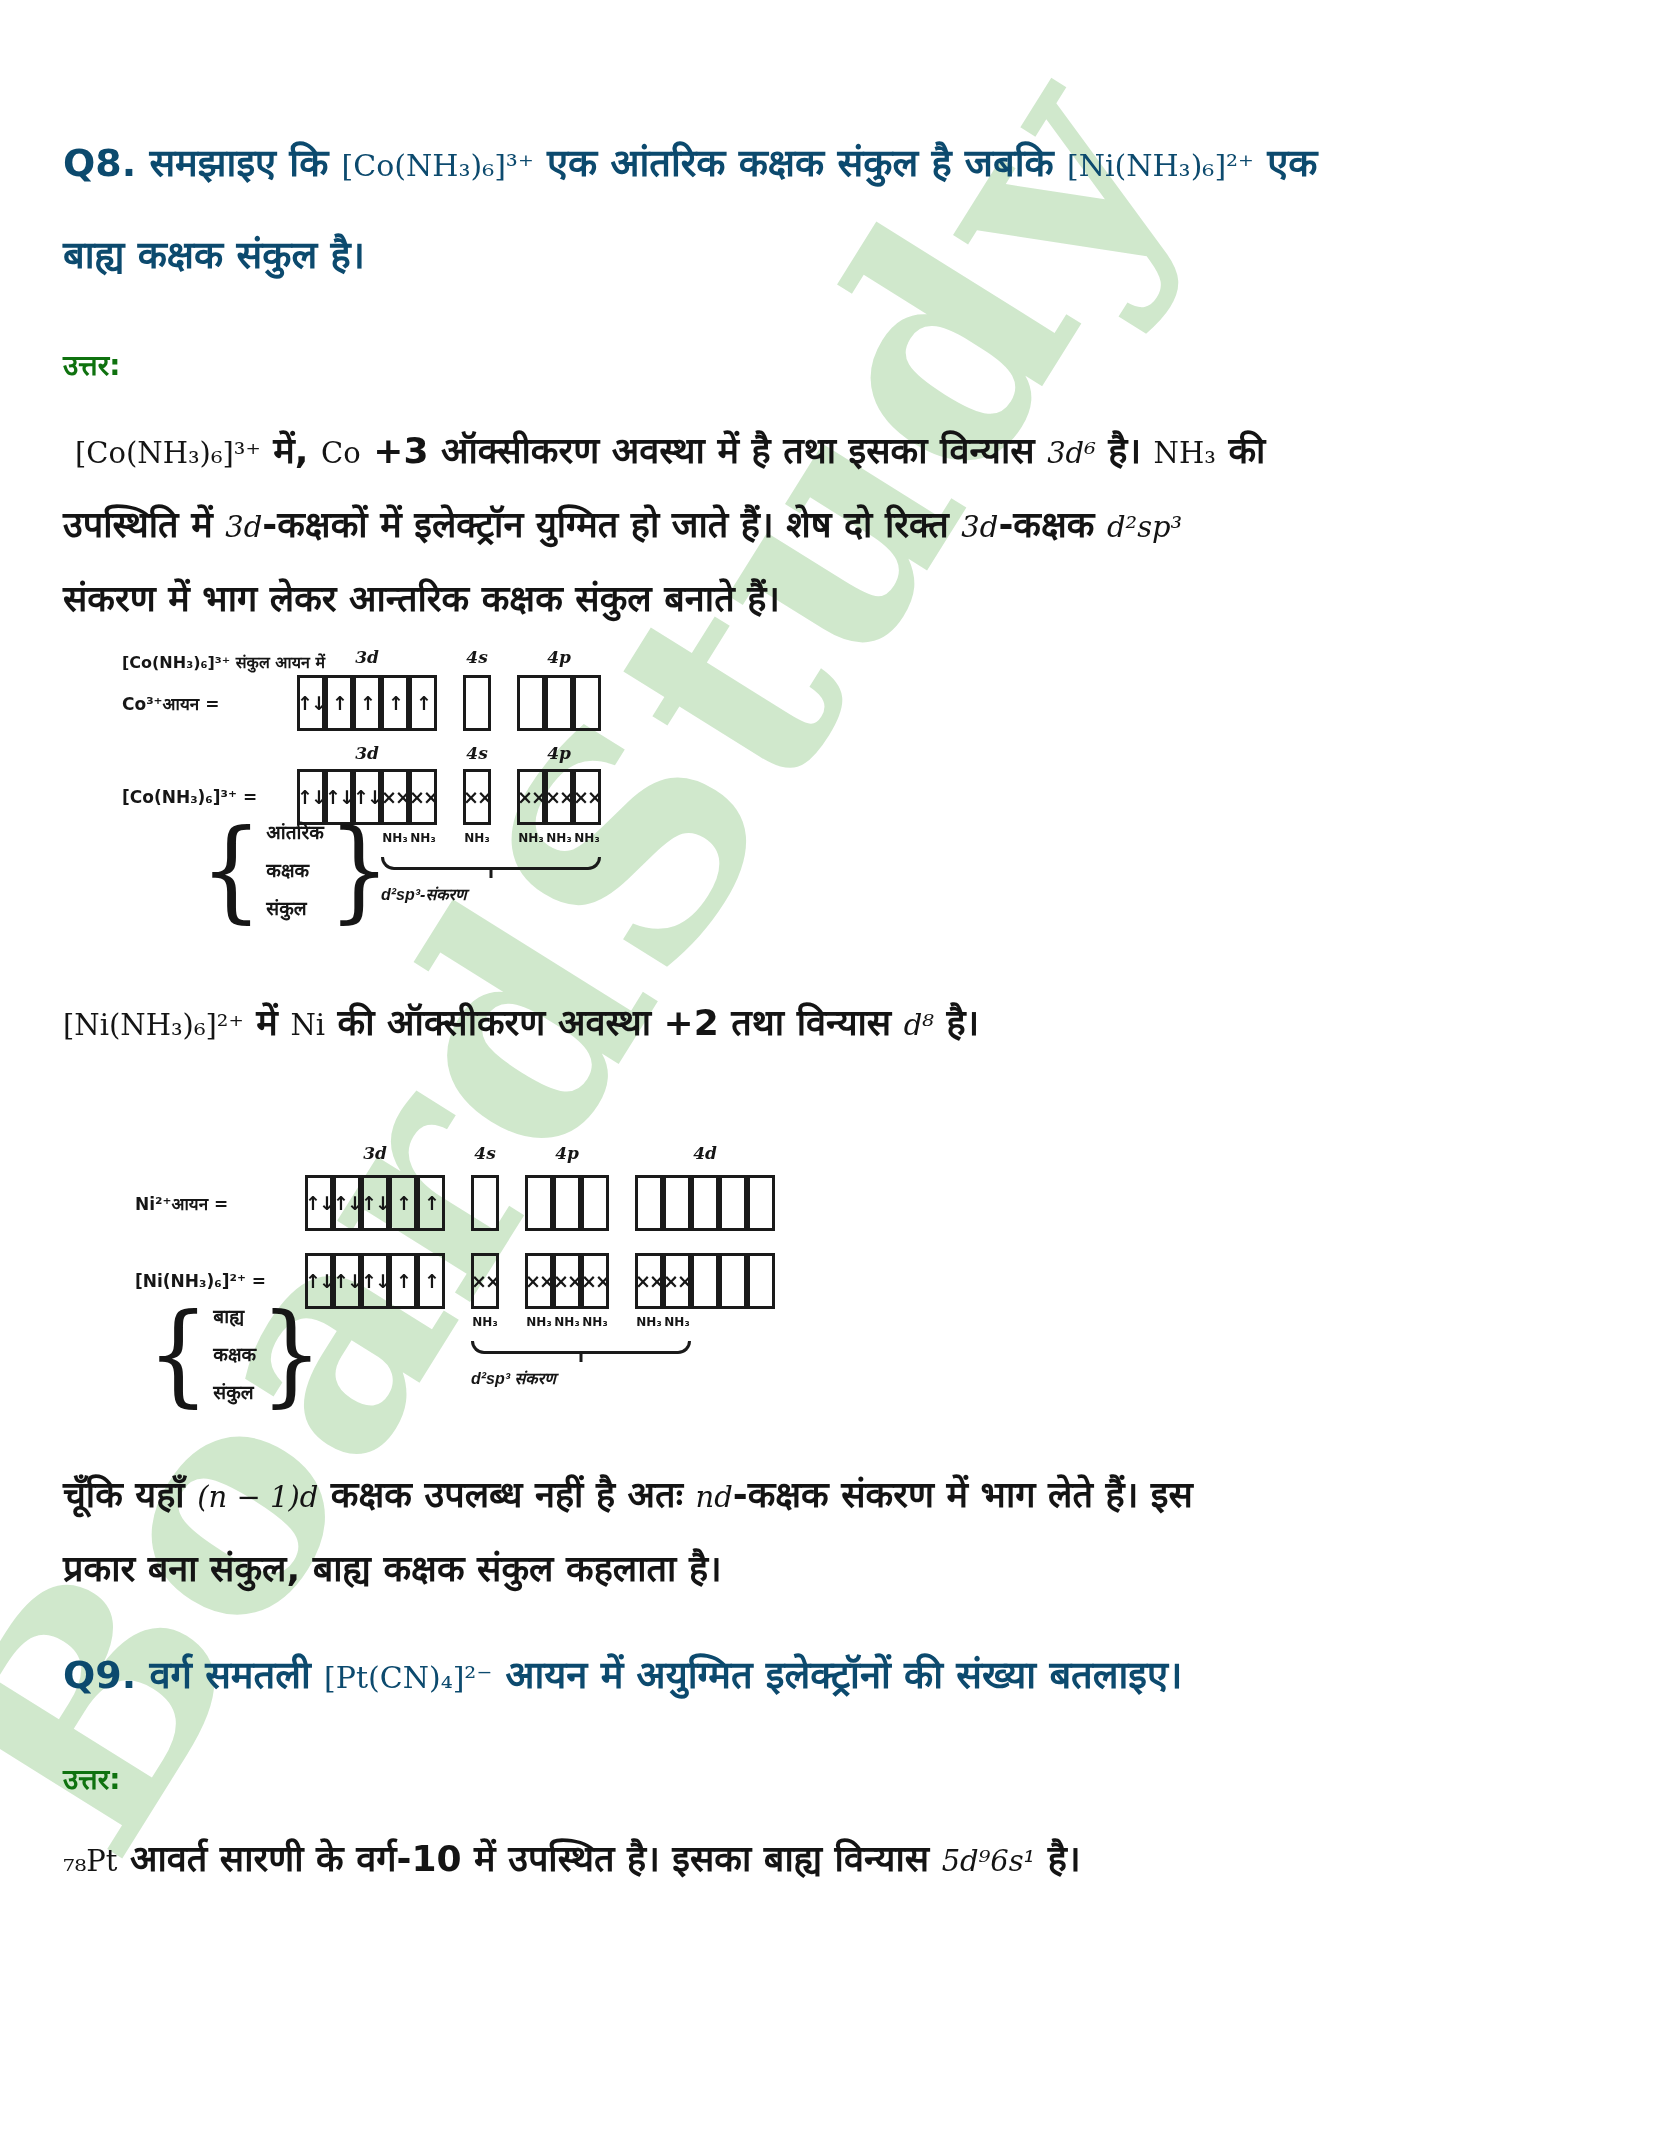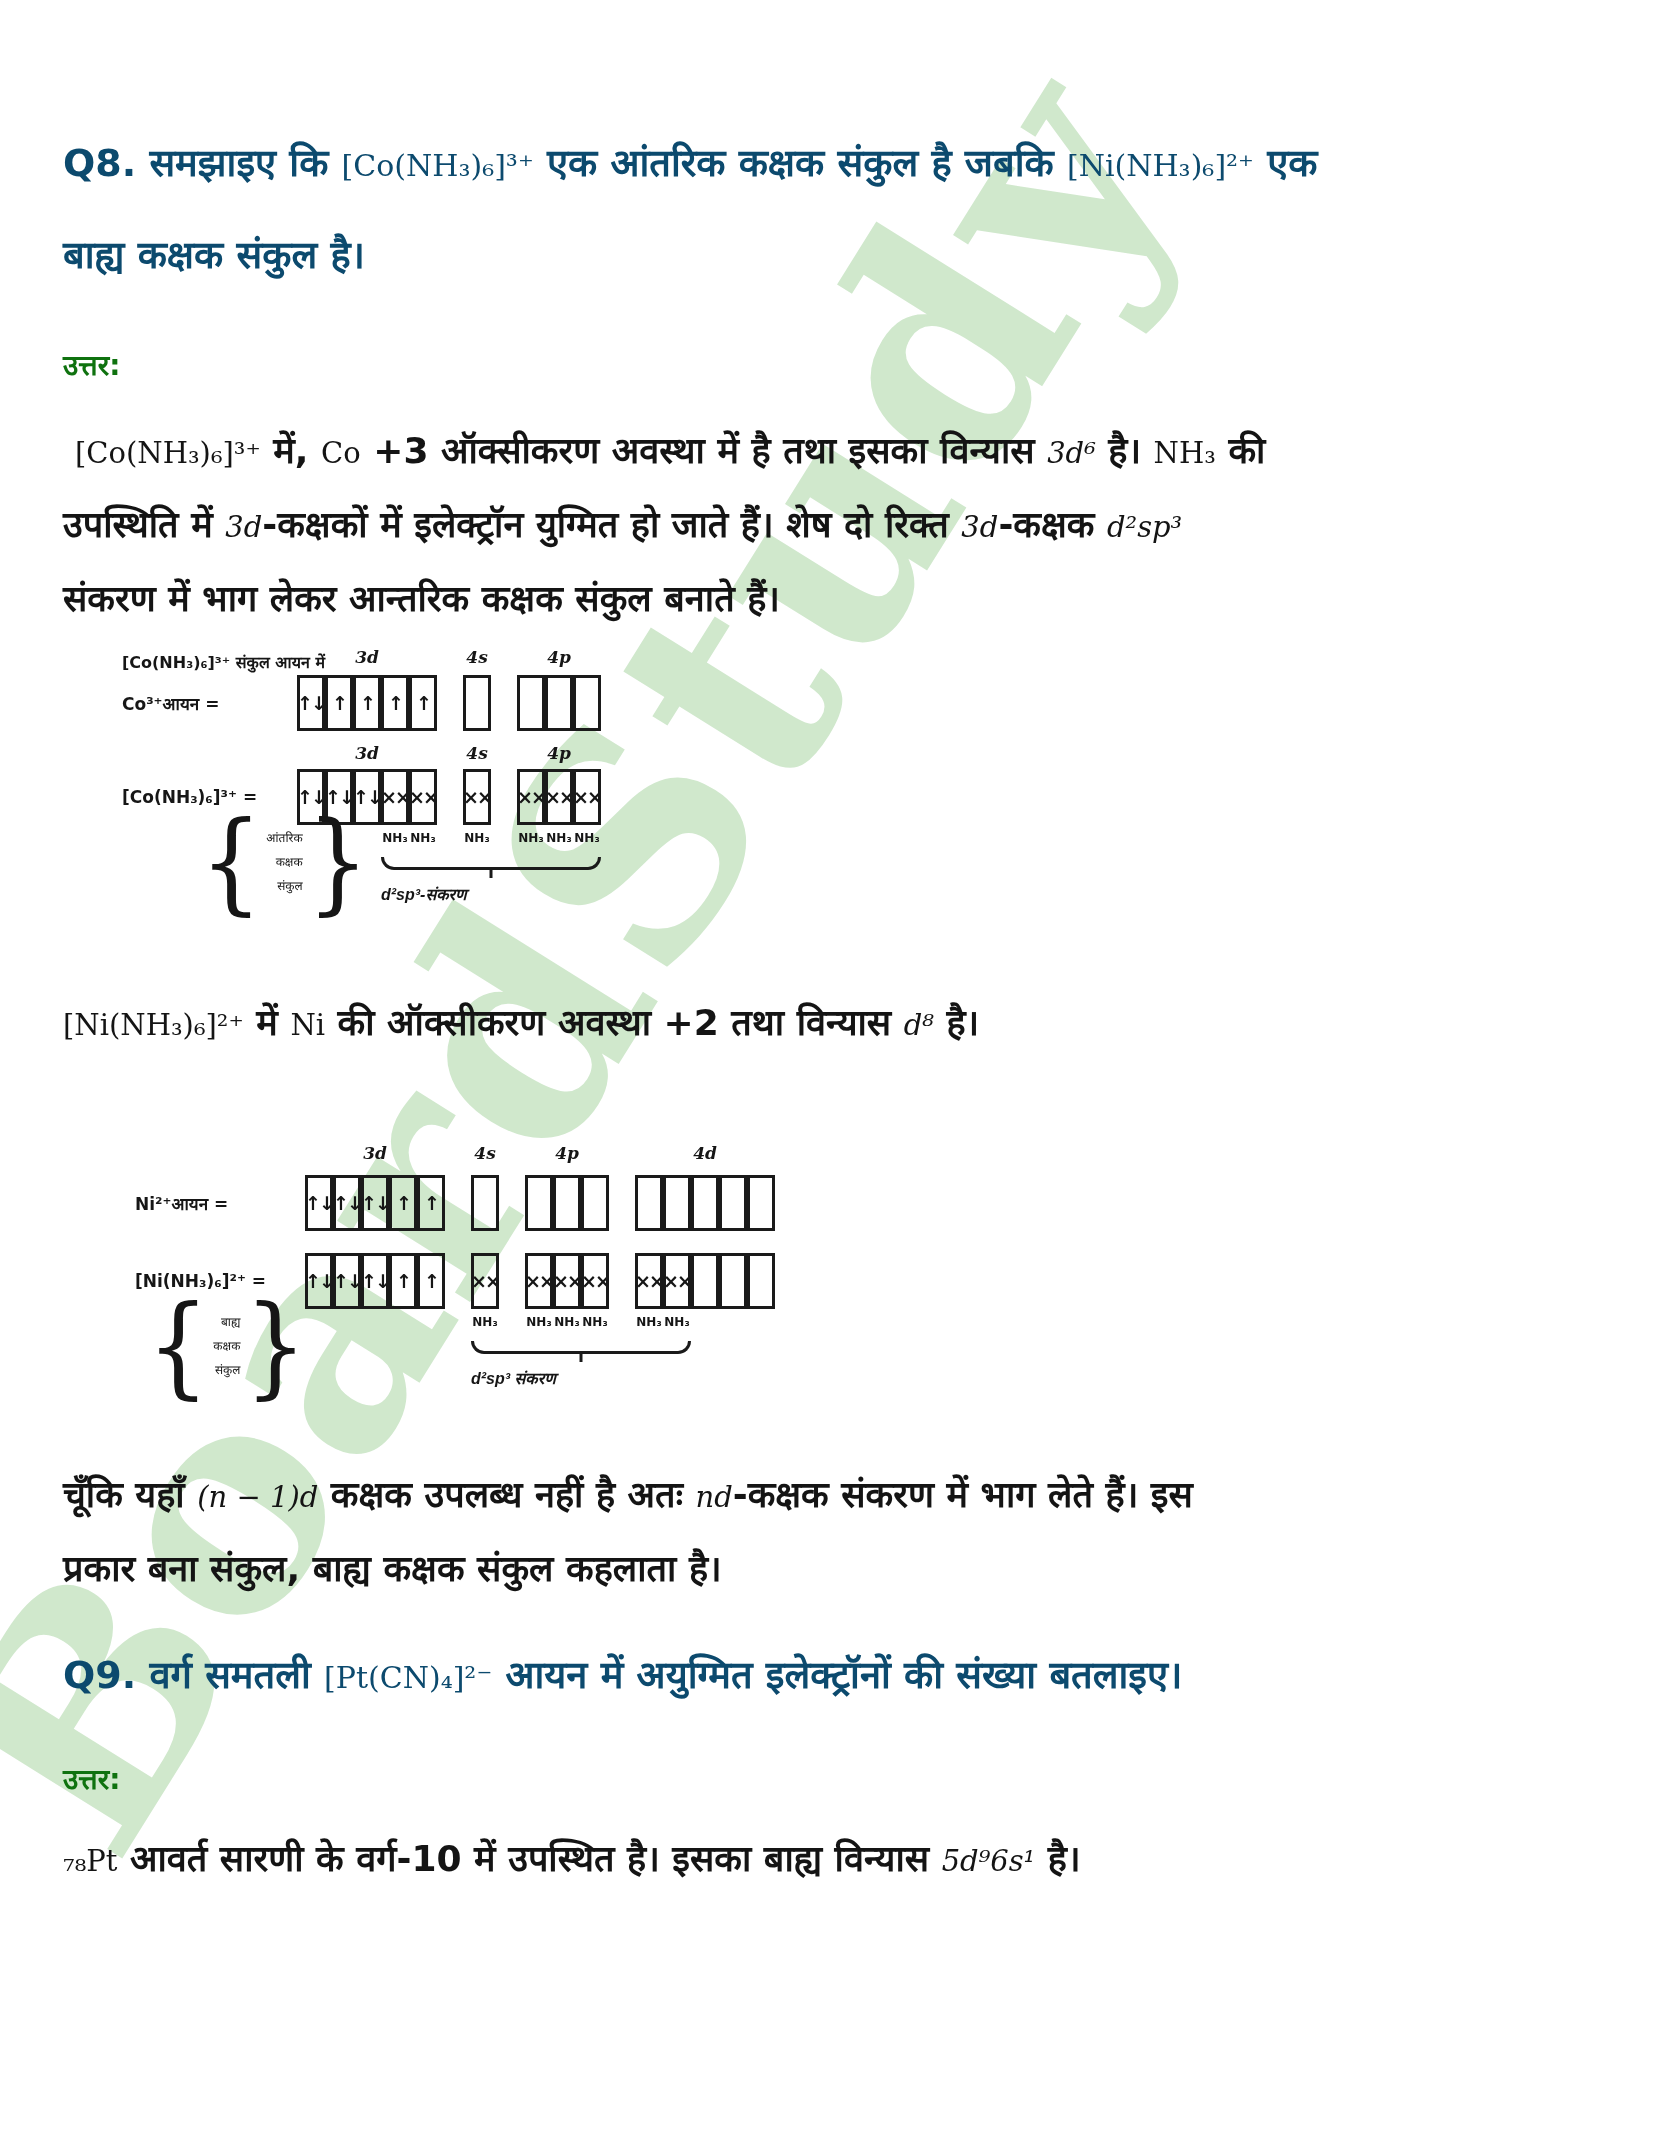--- a/index.html
+++ b/index.html
@@ -33,21 +33,21 @@
   .dtitle{position:absolute;left:0;font-size:16px;font-weight:700;white-space:nowrap}
   .ubrace{position:absolute;height:13px;border-left:3px solid #1a1a1a;border-right:3px solid #1a1a1a;
         border-bottom:3px solid #1a1a1a;border-radius:0 0 14px 14px}
   .ubrace:after{content:"";position:absolute;left:50%;transform:translateX(-50%);bottom:-11px;width:3px;
         height:9px;background:#1a1a1a}
   .dcap{position:absolute;text-align:left;font-family:Liberation Sans, sans-serif;
         font-style:italic;font-weight:700;font-size:16px;white-space:nowrap}
   .sidelab{position:absolute;display:flex;align-items:center;gap:4px}
   .ibrace{font-family:"DejaVu Serif","Liberation Serif",serif;font-weight:400;font-size:98px;line-height:1;
         transform:scaleY(1.12)}
-  .istack{text-align:right;font-size:12px;font-weight:400;line-height:2.0}
+  .istack{text-align:left;font-size:19px;font-weight:700;line-height:2.0}
 </style>
 </head>
 <body>
 
 <div class="page">
 
   <div class="watermark">BoardStudy</div>
 
   <div class="line q" style="top:140px">
     <span>Q8.</span><span> समझाइए कि </span><span class="frm">[Co(NH₃)₆]³⁺</span><span> एक आंतरिक कक्षक संकुल है जबकि </span><span class="frm">[Ni(NH₃)₆]²⁺</span><span> एक</span>

